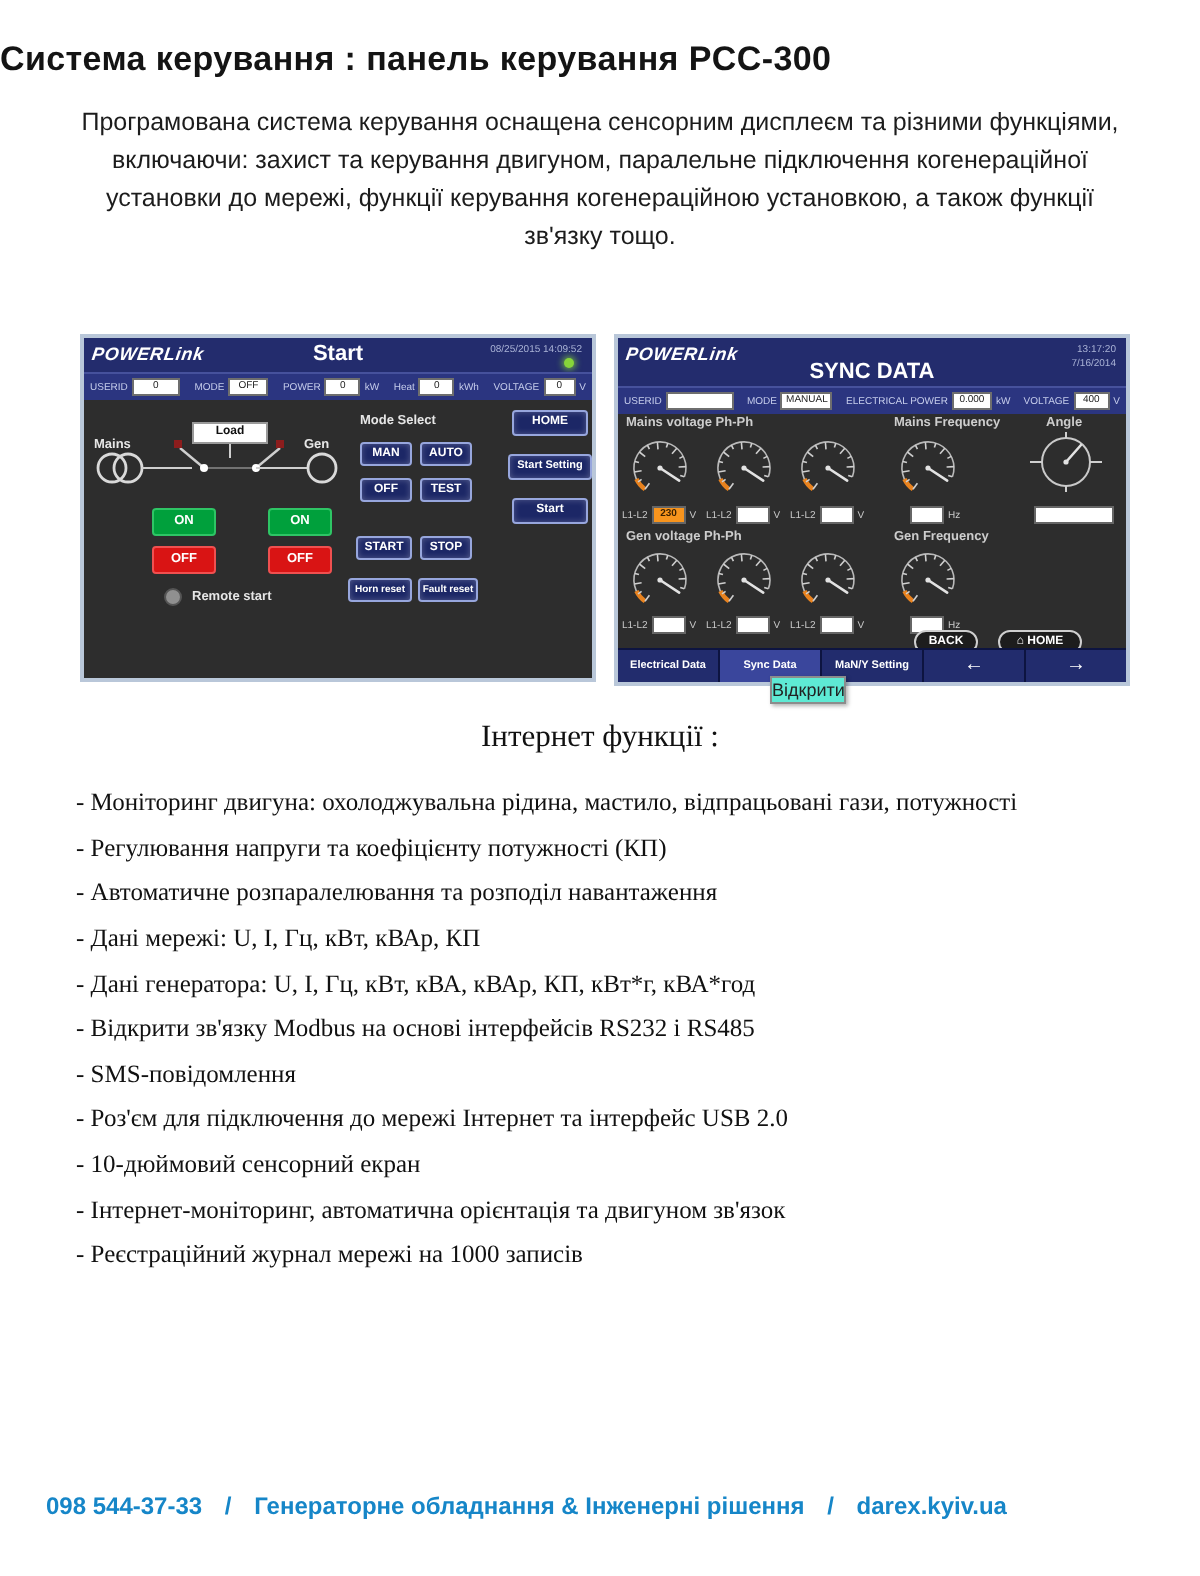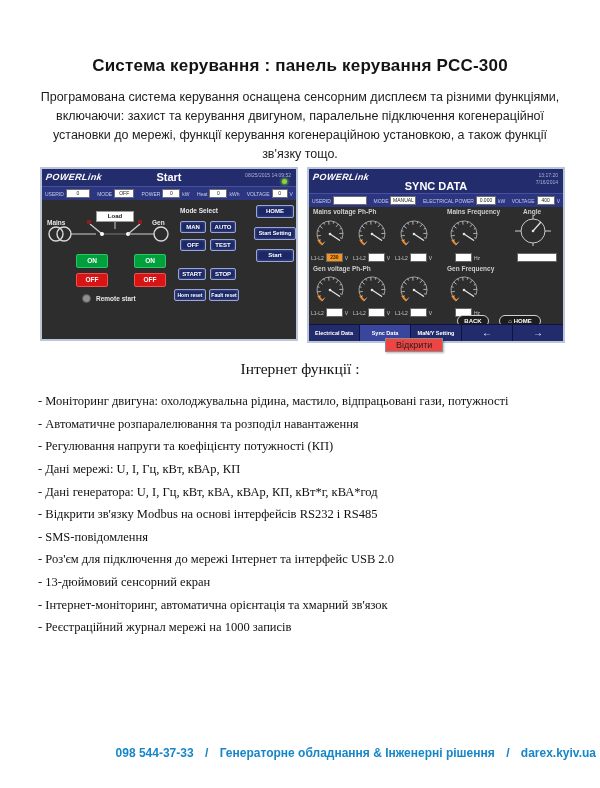--- a/index.html
+++ b/index.html
@@ -1,18 +1,18 @@
 <!DOCTYPE html>
 <html><head>
 <meta charset="utf-8">
 <style>
   html,body{margin:0;padding:0;background:#e8e8e8;}
   .page{position:relative;width:600px;height:788px;margin:0 auto;background:#ffffff;
         font-family:"Liberation Sans",sans-serif;overflow:hidden;}
-  .doc-title{padding-top:56px;text-align:center;font-size:17px;font-weight:bold;color:#141414;letter-spacing:.2px;}
+  .doc-title{padding-top:20px;font-size:17px;font-weight:bold;color:#141414;letter-spacing:.2px;}
   .intro{width:534px;margin:12px auto 0;text-align:center;font-size:12.5px;line-height:1.52;color:#1c1c1c;}
   .screens{position:absolute;top:167px;left:40px;width:526px;display:flex;gap:9px;}
 
   
   .panel{position:relative;box-sizing:border-box;border:2px solid #b9c7d9;background:#2d2d2d;overflow:visible;flex:0 0 auto;}
   .panel.start{width:258px;height:174px;}
   .panel.sync{width:258px;height:176px;}
   .hdr{position:absolute;left:0;right:0;top:0;background:#232c6d;}
   .logo{position:absolute;left:4px;color:#fff;font-weight:bold;font-style:italic;font-size:9px;letter-spacing:.4px;transform:skewX(-8deg);}
   .scr-title{position:absolute;left:0;right:0;text-align:center;color:#fff;font-weight:bold;font-size:11px;}
@@ -43,29 +43,29 @@
   .gauge{position:absolute;width:38px;height:34px;}
   .dial{position:absolute;width:40px;height:38px;}
   .vrow{position:absolute;display:flex;align-items:center;gap:2px;font-size:5px;color:#c9c9c9;white-space:nowrap;}
   .vbox{background:#fff;border:1px solid #666;min-width:15px;height:7px;line-height:7px;font-size:5px;text-align:center;color:#222;}
   .vbox.orange{background:#f7941d;font-weight:bold;color:#3a2000;}
   .tabbar{position:absolute;left:0;right:0;bottom:0;height:16px;display:flex;background:#222c6d;border-top:1px solid #0d1440;}
   .tab{flex:1;border-right:1px solid #0d1440;color:#fff;font-weight:bold;font-size:5.5px;text-align:center;
        line-height:16px;cursor:pointer;overflow:hidden;white-space:nowrap;}
   .tab.active{background:#3a469c;}
   .tab.arrow{font-size:10px;line-height:15px;}
-  .tooltip{position:absolute;left:76px;top:169px;z-index:9;background:#ef4444;border:1px solid #8c8c8c;
-           padding:1px 10px;font-size:9px;color:#222;white-space:nowrap;box-shadow:1px 1px 2px rgba(0,0,0,.3);}
+  .tooltip{position:absolute;left:76px;top:169px;z-index:9;background:#5eead4;border:1px solid #8c8c8c;
+           padding:1px 0;font-size:9px;color:#222;white-space:nowrap;box-shadow:1px 1px 2px rgba(0,0,0,.3);}
 
   
   .features{position:absolute;top:360px;left:0;right:0;font-family:"Liberation Serif",serif;color:#111;}
   .features h2{margin:0 0 16px 0;text-align:center;font-size:15.5px;font-weight:normal;}
   .feat{margin:0 20px 7px 38px;font-size:12.5px;line-height:1.25;}
   .feat::before{content:"-  ";}
-  .footer{position:absolute;top:746px;left:0;right:0;text-align:right;font-weight:bold;font-size:12px;color:#1686c8;}
+  .footer{position:absolute;top:746px;left:0;right:0;text-align:left;font-weight:bold;font-size:12px;color:#1686c8;padding-left:19px;}
   .footer span{margin:0 4px;}
 </style>
 </head>
 <body>
 
 <div class="page">
 
   <div class="doc-title">Система керування : панель керування PCC-300</div>
   <div class="intro">Програмована система керування оснащена сенсорним дисплеєм та різними функціями, включаючи: захист та керування двигуном, паралельне підключення когенераційної установки до мережі, функції керування когенераційною установкою, а також функції зв'язку тощо.</div>
 
@@ -394,29 +394,29 @@
         <div class="tab arrow" style="border-right:none;">→</div>
       </div>
 
       <div class="tooltip">Відкрити</div>
     </div>
   </div>
 
   <div class="features">
     <h2>Інтернет функції :</h2>
     <div class="feat">Моніторинг двигуна: охолоджувальна рідина, мастило, відпрацьовані гази, потужності</div>
+    <div class="feat">Регулювання напруги та коефіцієнту потужності (КП)</div>
     <div class="feat">Автоматичне розпаралелювання та розподіл навантаження</div>
-    <div class="feat">Регулювання напруги та коефіцієнту потужності (КП)</div>
     <div class="feat">Дані мережі: U, I, Гц, кВт, кВАр, КП</div>
     <div class="feat">Дані генератора: U, I, Гц, кВт, кВА, кВАр, КП, кВт*г, кВА*год</div>
     <div class="feat">Відкрити зв'язку Modbus на основі інтерфейсів RS232 і RS485</div>
     <div class="feat">SMS-повідомлення</div>
     <div class="feat">Роз'єм для підключення до мережі Інтернет та інтерфейс USB 2.0</div>
-    <div class="feat">13-дюймовий сенсорний екран</div>
-    <div class="feat">Інтернет-моніторинг, автоматична орієнтація та хмарний зв'язок</div>
+    <div class="feat">10-дюймовий сенсорний екран</div>
+    <div class="feat">Інтернет-моніторинг, автоматична орієнтація та двигуном зв'язок</div>
     <div class="feat">Реєстраційний журнал мережі на 1000 записів</div>
   </div>
 
   <div class="footer">
     <span>098 544-37-33</span>
     <span>/</span>
     <span>Генераторне обладнання &amp; Інженерні рішення</span>
     <span>/</span>
     <span>darex.kyiv.ua</span>
   </div>

